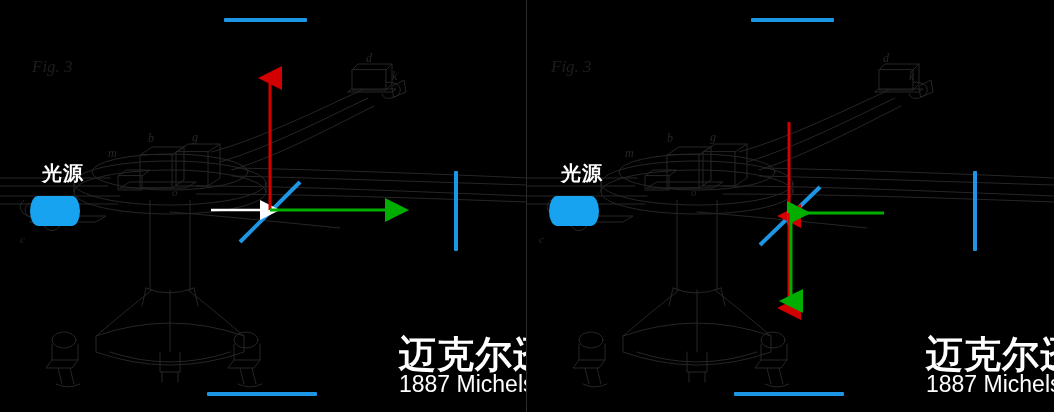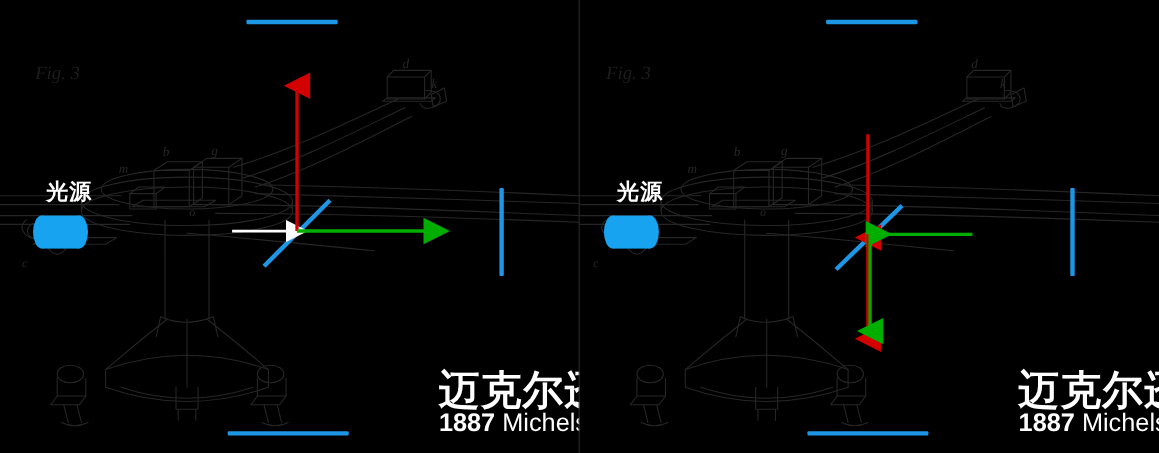--- a/index.html
+++ b/index.html
@@ -19,33 +19,33 @@
 
   
   .overlay{position:absolute;left:0;top:0;width:527px;height:412px;}
 
   .bar{position:absolute;background:#1E96E6;border-radius:1px;}
   .bar-top{left:224px;top:18px;width:83px;height:4px;}
   .bar-bottom{left:207px;top:392px;width:110px;height:4px;}
   .mirror-right{left:454px;top:171px;width:4px;height:80px;}
 
   .srclabel{position:absolute;left:42px;top:165px;color:#ffffff;font-size:20px;font-weight:700;
-            font-family:Liberation Sans, sans-serif;letter-spacing:1px;line-height:1;}
+            font-family:Liberation Mono, monospace;letter-spacing:1px;line-height:1;}
 
   .cylinder{position:absolute;left:38px;top:196px;width:40px;height:30px;}
   .cyl-body{position:absolute;left:0;top:0;width:34px;height:30px;background:#17A3F0;}
   .cyl-cap{position:absolute;left:26px;top:0;width:16px;height:30px;background:#17A3F0;border-radius:50%;}
   .cyl-cap2{position:absolute;left:-8px;top:0;width:16px;height:30px;background:#17A3F0;border-radius:50%;}
 
   .caption{position:absolute;left:399px;top:336px;width:330px;white-space:nowrap;}
   .caption-cn{color:#ffffff;font-size:37px;font-weight:700;line-height:1.02;
               font-family:"Liberation Sans",sans-serif;letter-spacing:1px;}
   .caption-en{margin-top:-2px;color:#ffffff;font-size:23px;line-height:1.05;
               font-family:"Liberation Sans",sans-serif;white-space:nowrap;}
-  .caption-year{font-weight:700;}
+  .caption-year{font-weight:400;}
   .caption-name{font-weight:400;}
 </style>
 </head>
 <body>
 
 <div class="stage">
 
   <div class="panel left">
 
     <div class="drawing">

